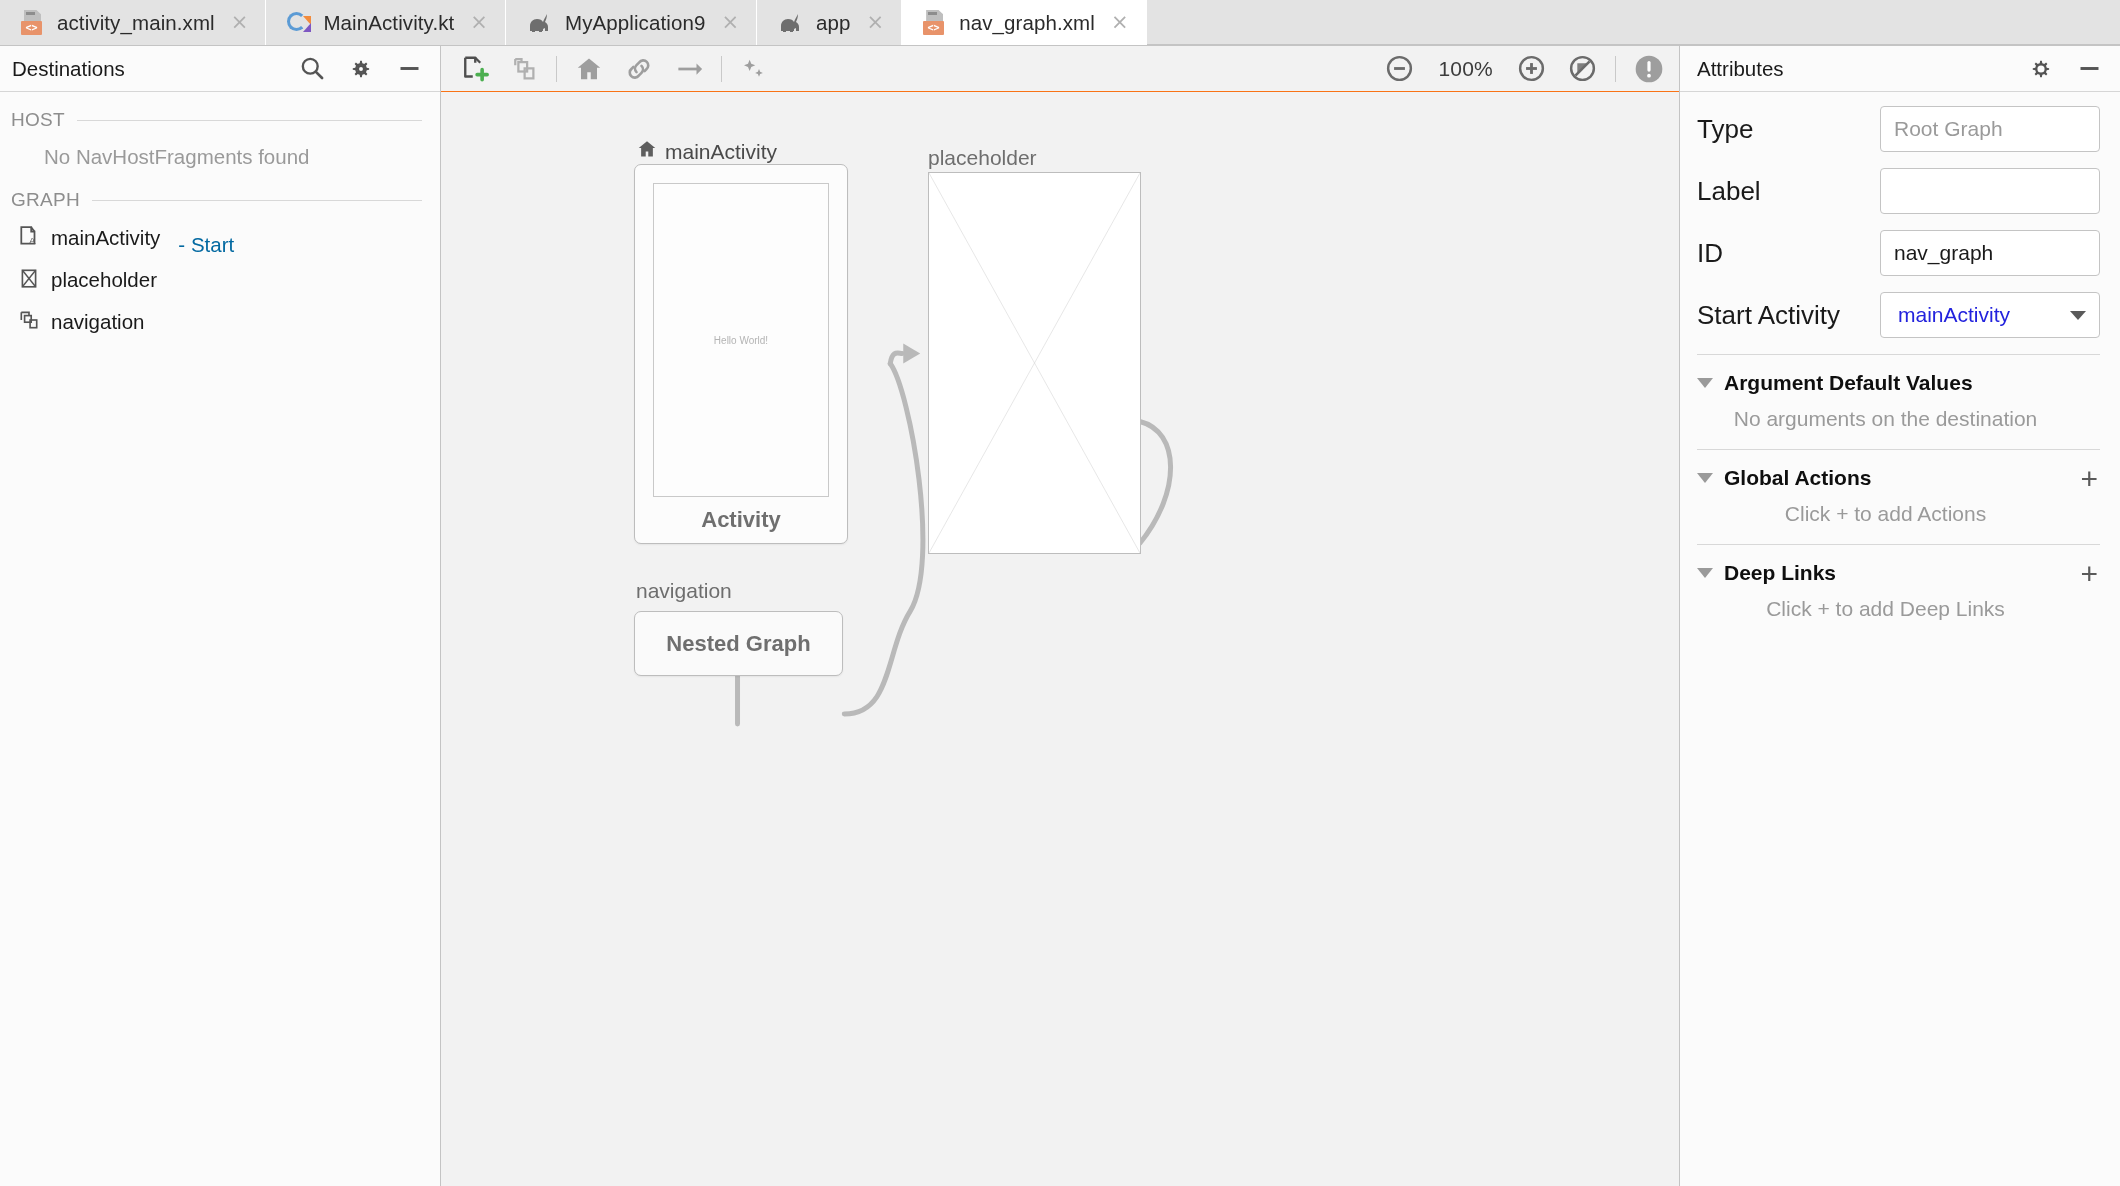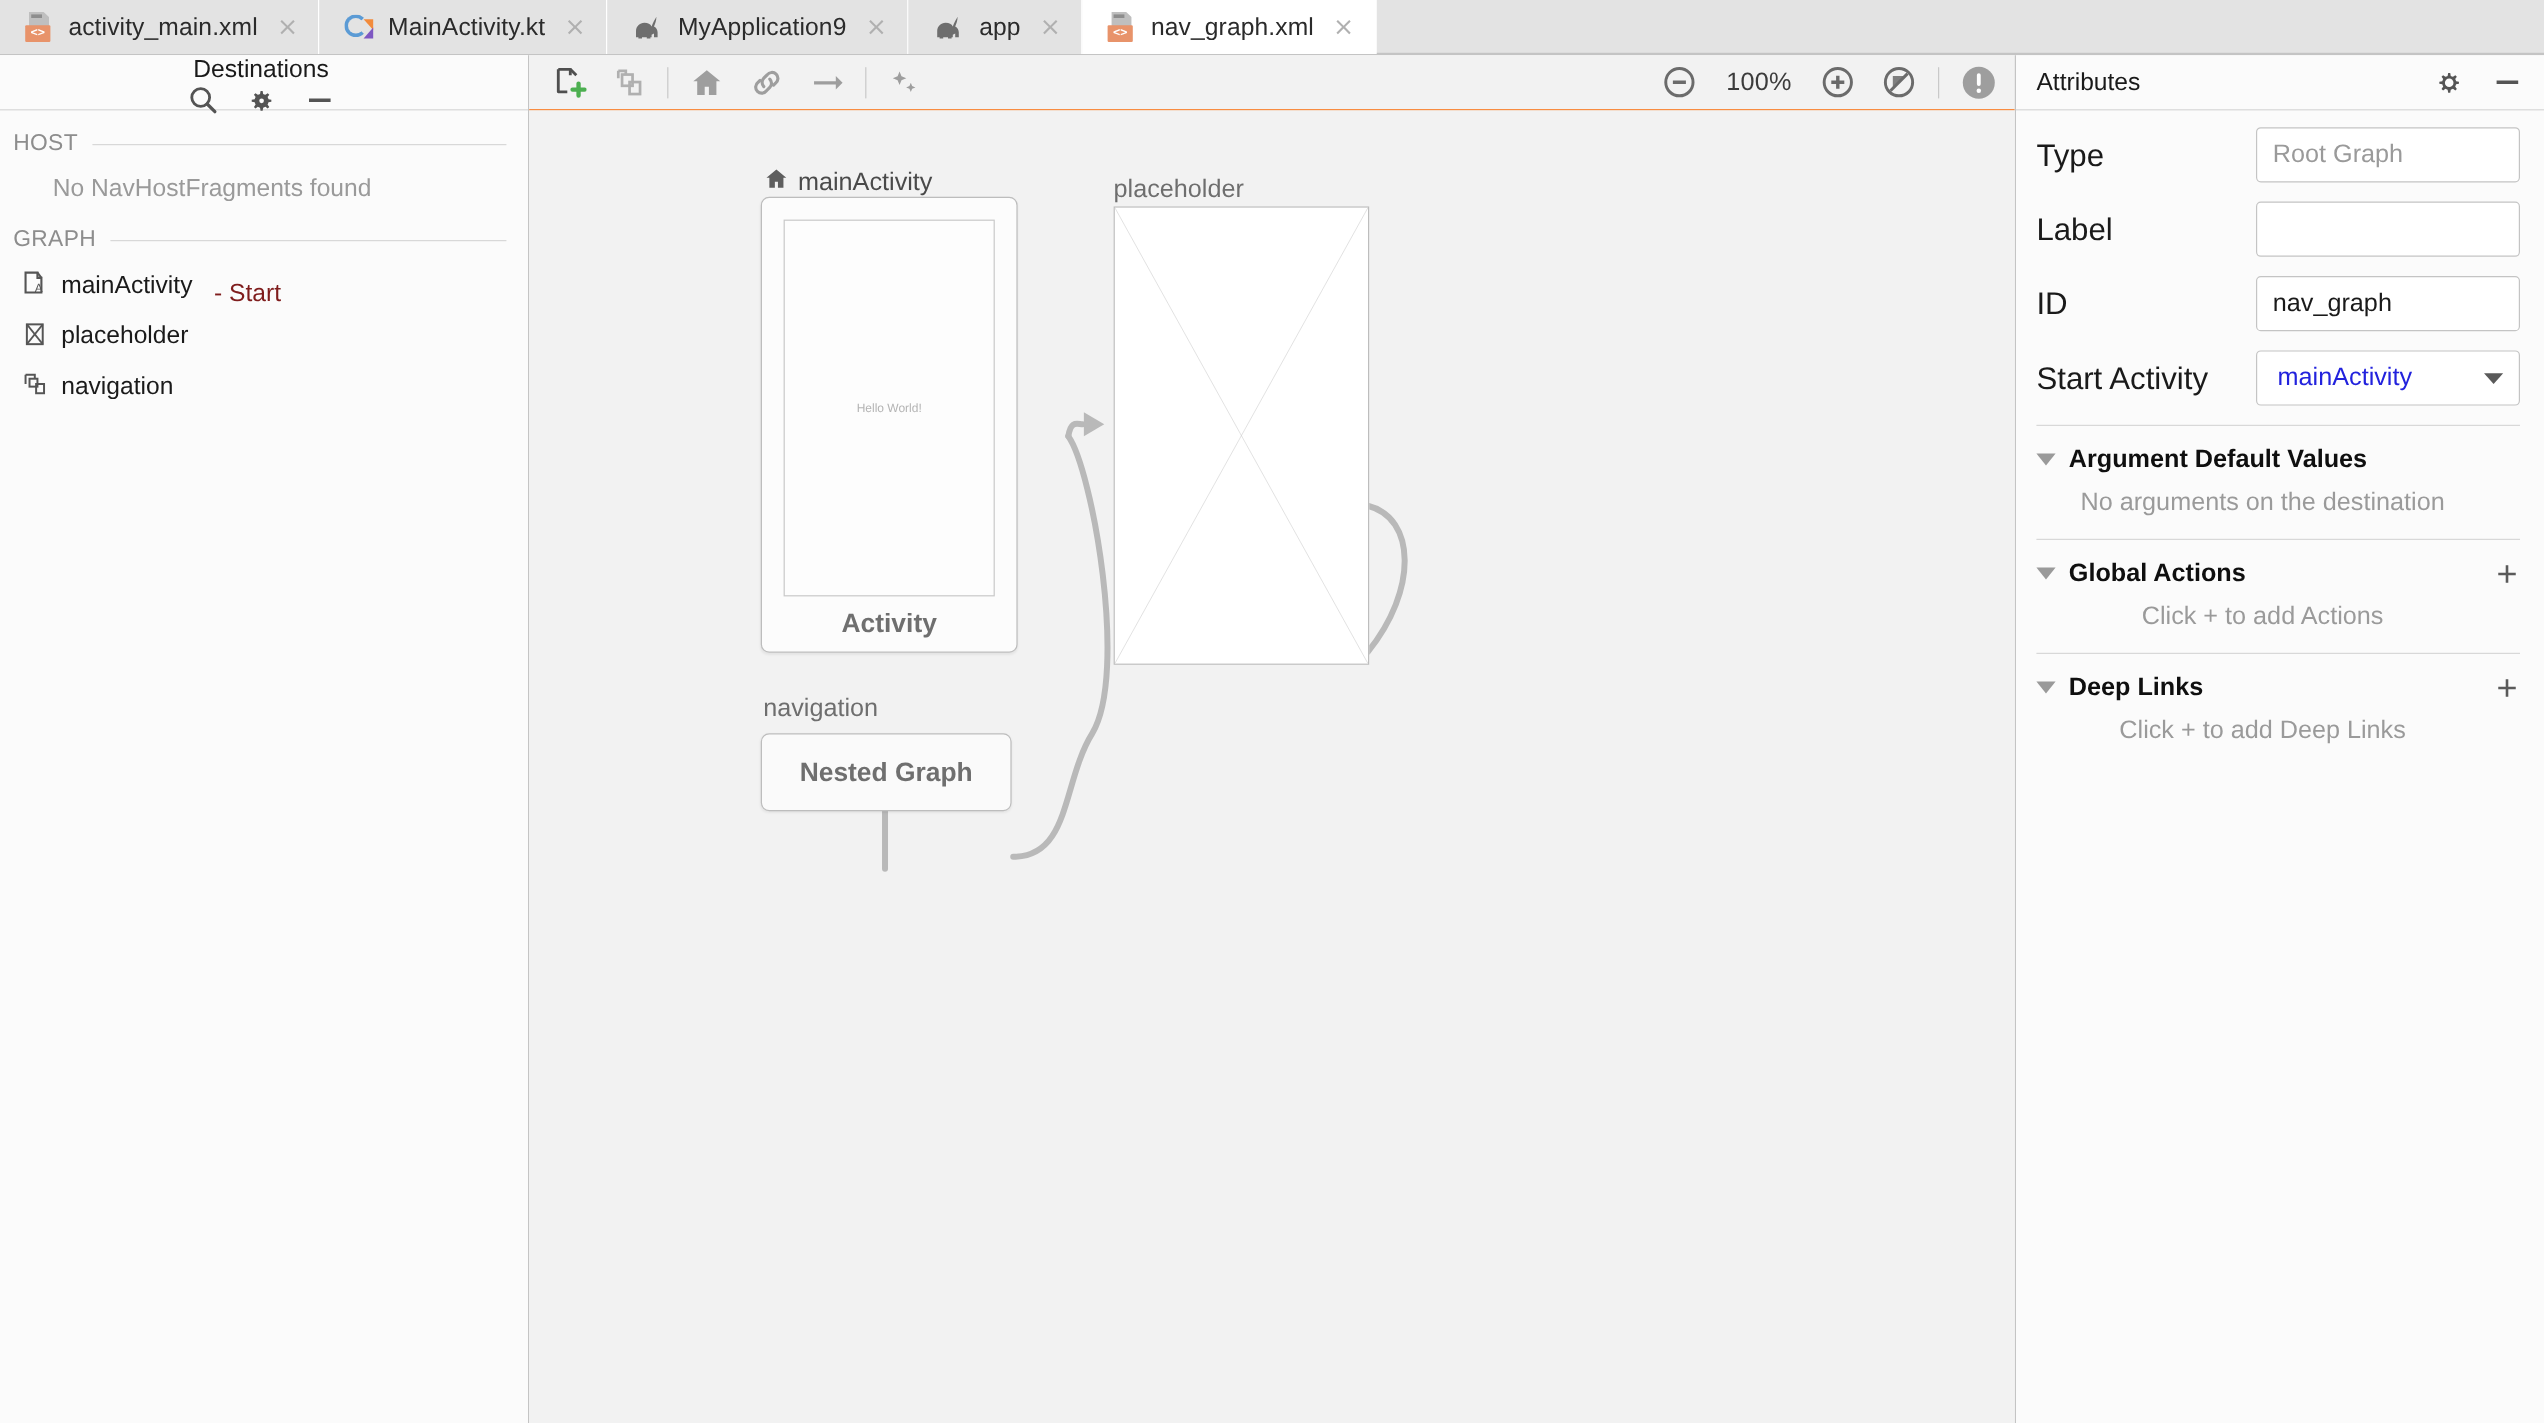--- a/index.html
+++ b/index.html
@@ -82,40 +82,39 @@
     display: flex; flex-direction: column;
     background: #fbfbfb;
     border-right: 1px solid #c4c4c4;
   }
   .left-header {
     height: 46px; min-height: 46px;
     display: flex; align-items: center;
     padding: 0 17px 0 12px;
     border-bottom: 1px solid #d6d6d6;
     background: #fbfbfb;
-    flex-direction: column;
   }
   .left-title { font-size: 20.5px; color: #1a1a1a; flex: 1; }
   .hdr-icons { display: flex; align-items: center; gap: 22px; }
   .icon-btn { cursor: default; display: flex; align-items: center; justify-content: center; }
 
   .left-body { flex: 1; overflow: hidden; padding-top: 11px; }
   .section-hdr {
     display: flex; align-items: center; gap: 12px;
     padding: 0 18px 0 11px; height: 34px;
   }
   .section-hdr .txt { font-size: 19px; color: #8d8d8d; letter-spacing: .3px; }
   .section-hdr .rule { flex: 1; height: 1px; background: #d8d8d8; }
   .empty-note { font-size: 20.5px; color: #9a9a9a; padding: 8px 0 14px 44px; }
   .dest-item {
     display: flex; align-items: center; gap: 11px;
     padding: 0 0 0 18px; height: 42px; cursor: default;
   }
   .dest-label { font-size: 20.5px; color: #1a1a1a; }
-  .dest-sub { font-size: 20.5px; color: #7f1d1d; margin-left: 7px; margin-top: 13px; }
+  .dest-sub { font-size: 20.5px; color: #0369a1; margin-left: 7px; margin-top: 13px; }
 
   
   .center { flex: 1; display: flex; flex-direction: column; min-width: 0; background: #f2f2f2; }
   .center-toolbar {
     height: 46px; min-height: 46px;
     display: flex; align-items: center;
     background: #f2f2f2;
     border-bottom: 1px solid #f97316;
     padding: 0 14px 0 18px;
   }

